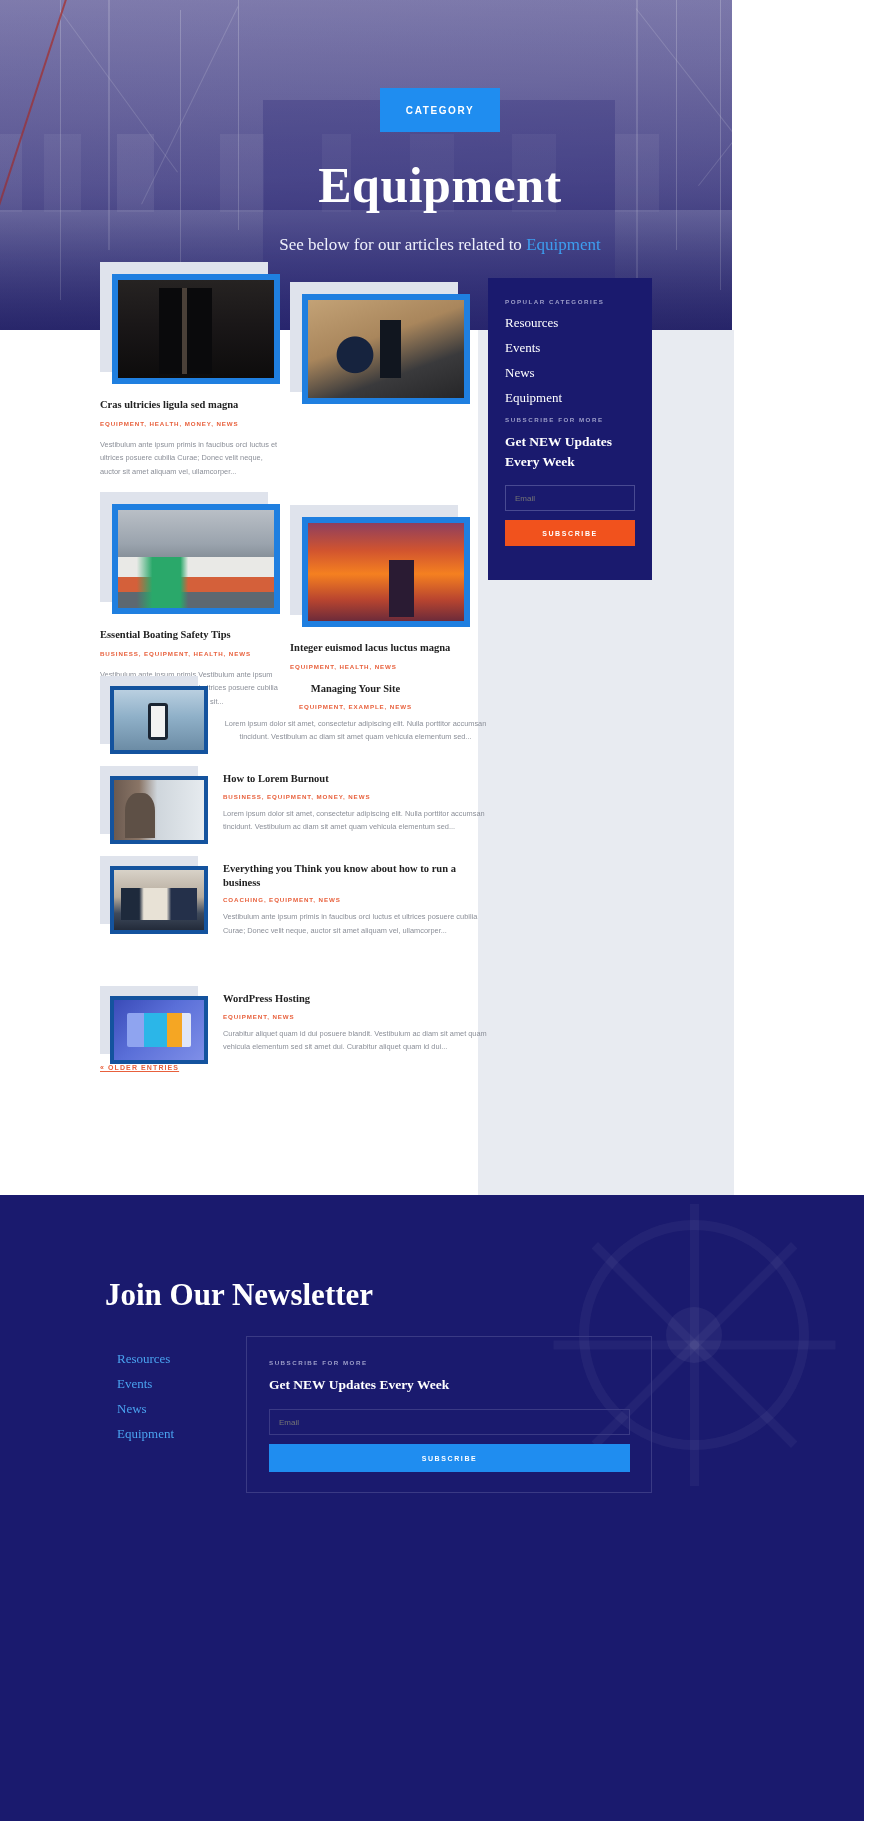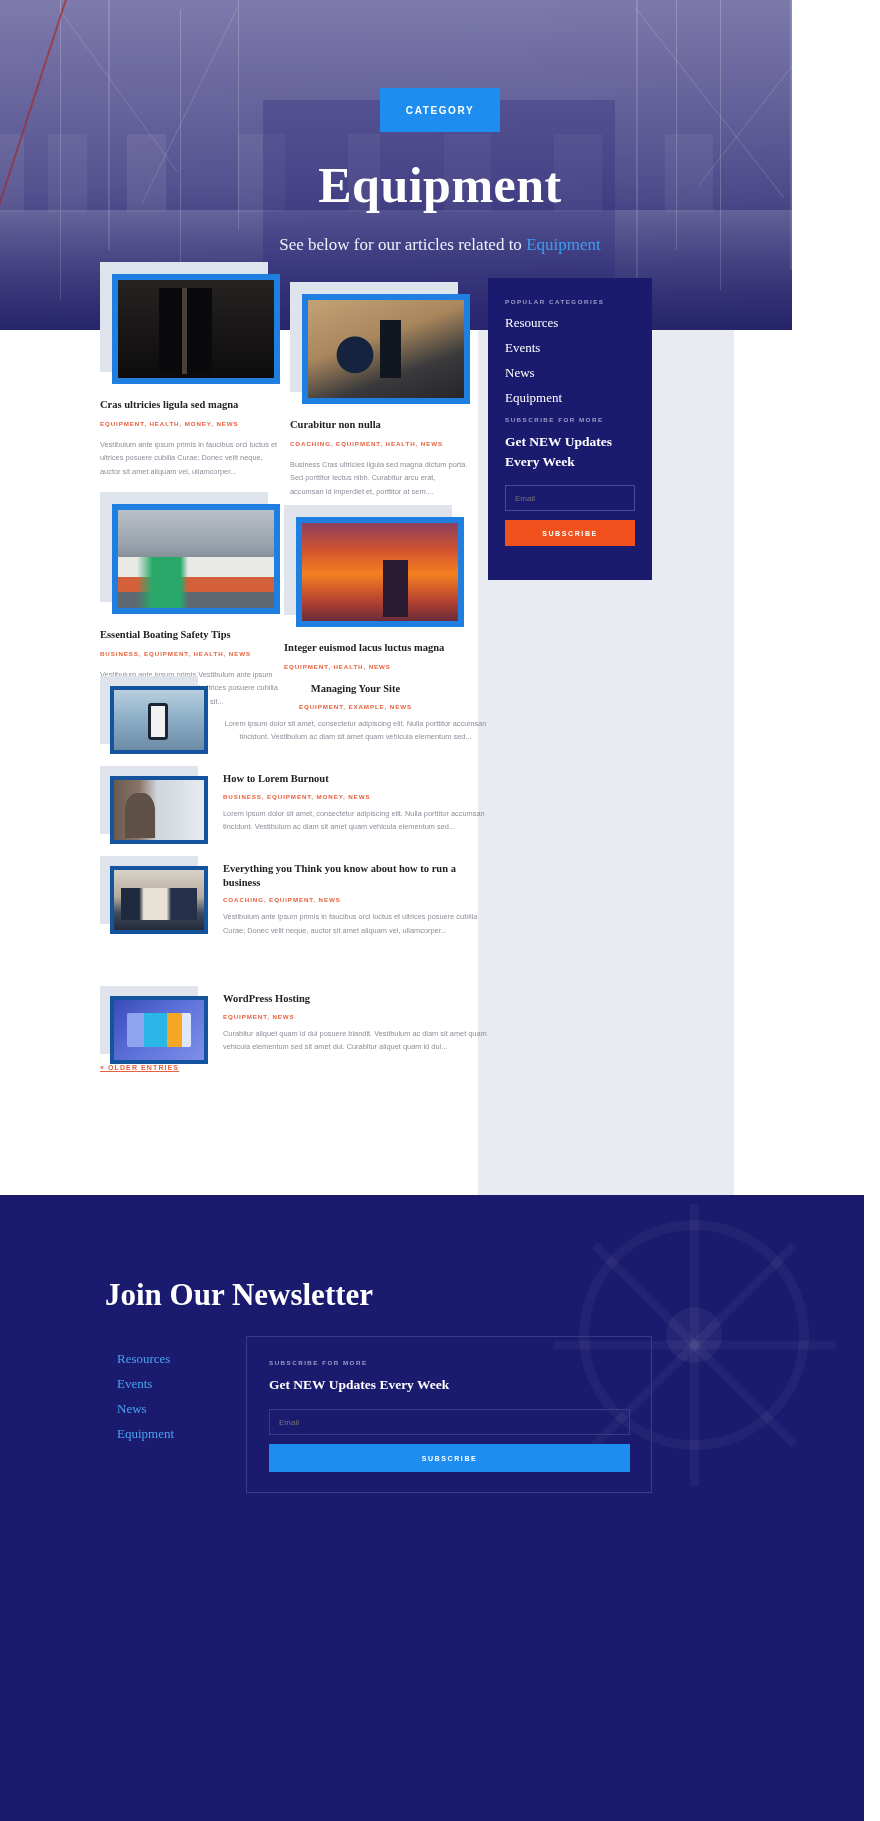--- a/index.html
+++ b/index.html
@@ -13,21 +13,21 @@
     width: 880px;
     height: 1821px;
     overflow: hidden;
     background: #ffffff;
   }
 
   
   .hero {
     position: absolute;
     top: 0; left: 0;
-    width: 792px;
+    width: 732px;
     height: 330px;
     overflow: hidden;
   }
   .hero-photo {
     position: absolute;
     inset: 0;
     background:
       linear-gradient(180deg, rgba(140,136,180,.55) 0%, rgba(90,86,150,.55) 55%, rgba(40,38,110,.72) 100%),
       linear-gradient(175deg,#9b97c4 0%, #8e8ab9 32%, #7d79ad 52%, #5f5c96 74%, #3b3878 100%);
   }
@@ -407,42 +407,37 @@
           </div>
         </div>
 
         <div class="card" style="left:195px; top:20px;">
           <div class="thumb-wrap">
             <div class="thumb-shadow"></div>
             <div class="thumb">
                 <div class="img img-desk"></div>
               </div>
           </div>
-          <div class="card-body">
-            <div class="card-title">Curabitur non nulla</div>
-            <div class="card-cats">COACHING, EQUIPMENT, HEALTH, NEWS</div>
-            <div class="card-ex">Business Cras ultricies ligula sed magna dictum porta. Sed porttitor lectus nibh. Curabitur arcu erat, accumsan id imperdiet et, porttitor at sem....</div>
-          </div>
         </div>
 
         <div class="card" style="left:5px; top:230px;">
           <div class="thumb-wrap">
             <div class="thumb-shadow"></div>
             <div class="thumb">
                 <div class="img img-boat"></div>
               </div>
           </div>
           <div class="card-body">
             <div class="card-title">Essential Boating Safety Tips</div>
             <div class="card-cats">BUSINESS, EQUIPMENT, HEALTH, NEWS</div>
             <div class="card-ex">Vestibulum ante ipsum primis Vestibulum ante ipsum primis in faucibus orci luctus et ultrices posuere cubilia Curae; Donec velit neque, auctor sit...</div>
           </div>
         </div>
 
-        <div class="card" style="left:189px; top:243px;">
+        <div class="card" style="left:195px; top:243px;">
           <div class="thumb-wrap">
             <div class="thumb-shadow"></div>
             <div class="thumb">
                 <div class="img img-sunset"></div>
               </div>
           </div>
           <div class="card-body">
             <div class="card-title">Integer euismod lacus luctus magna</div>
             <div class="card-cats">EQUIPMENT, HEALTH, NEWS</div>
           </div>

